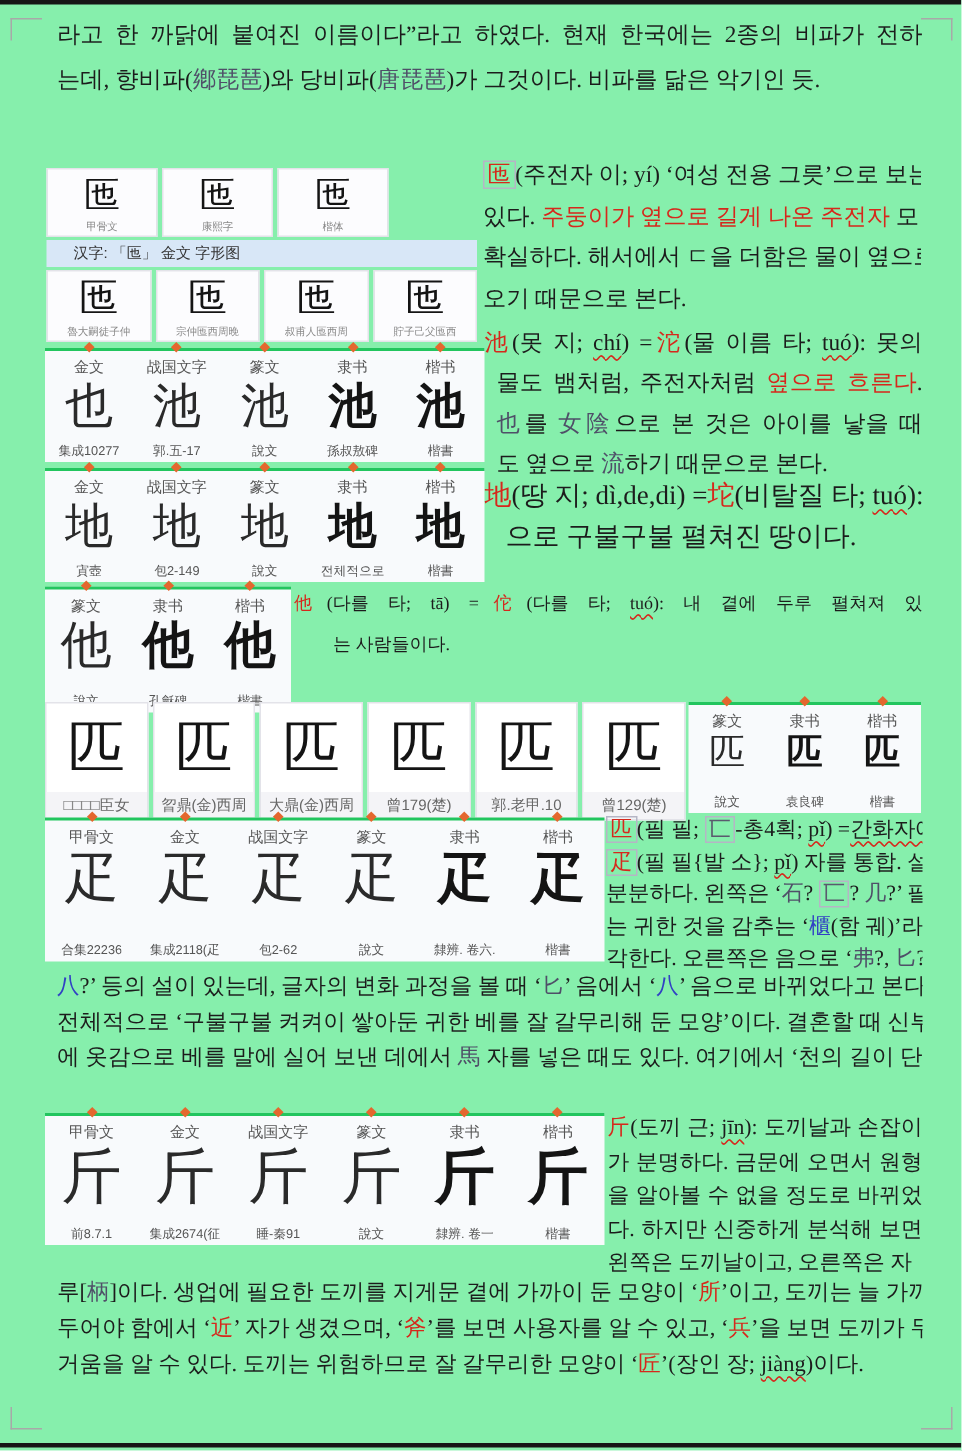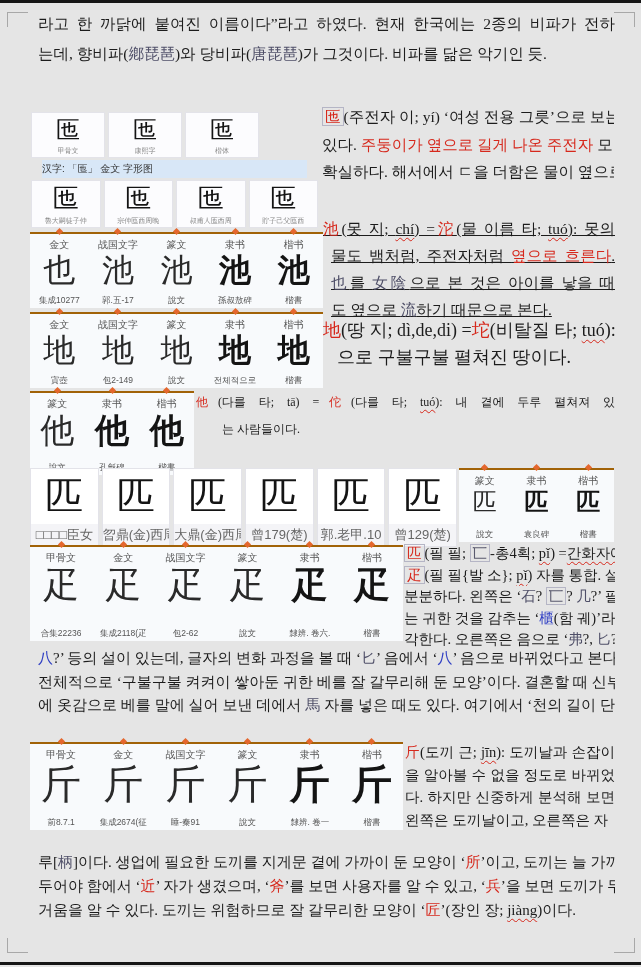--- a/index.html
+++ b/index.html
@@ -1,16 +1,16 @@
 <!DOCTYPE html>
 <html><head>
 <meta charset="utf-8">
 <style>
   html,body{margin:0;padding:0;background:#ffffff;}
-  .page{position:relative;width:641px;height:967px;background:#e5e5e5;overflow:hidden;
+  .page{position:relative;width:641px;height:967px;background:#86efac;overflow:hidden;
         font-family:"Liberation Serif","DejaVu Serif",serif;color:#1c1c1c;}
   .edge{position:absolute;left:0;width:641px;height:3px;background:#161616;}
   .edge.top{top:0;} .edge.bottom{top:962px;}
   .cm{position:absolute;width:20px;height:14px;border:0 solid #a8a8a8;}
   .cm.tl{left:7px;top:12px;border-top-width:1px;border-left-width:1px;}
   .cm.tr{left:614px;top:12px;border-top-width:1px;border-right-width:1px;}
   .cm.bl{left:7px;top:938px;border-bottom-width:1px;border-left-width:1px;}
   .cm.br{left:614px;top:938px;border-bottom-width:1px;border-right-width:1px;}
 
   .tblock{position:absolute;}
@@ -18,31 +18,31 @@
   .jl{text-align-last:justify;}
   .r{color:#d6281c;margin-top:16px;}
   .b{color:#3140c4;}
   .h{color:#4f4f68;}
   .sp{text-decoration:underline wavy #d6281c 1px;text-underline-offset:3px;}
   .rb{color:#d6281c;border:1px solid #b5b5c5;padding:0 2px;}
   .gb{color:#5a5a6e;border:1px solid #b5b5c5;padding:0 2px;}
 
   #topPara{left:38px;top:9px;width:577px;line-height:30px;font-size:15.5px;}
   #yiText{left:322px;top:103px;width:292px;line-height:27.5px;font-size:15.5px;}
-  #chiText{left:323px;top:215px;width:292px;line-height:27px;font-size:15.5px;text-decoration:underline;}
+  #chiText{left:323px;top:215px;width:292px;line-height:27px;font-size:15.5px;}
   #diText{left:323px;top:317px;width:292px;line-height:27px;font-size:18px;}
   #taText{left:196px;top:389px;width:419px;line-height:27px;font-size:12px;}
   #piText{left:404px;top:543px;width:211px;line-height:21.6px;font-size:14.5px;}
   #piPara{left:38px;top:647px;width:577px;line-height:23.6px;font-size:15px;}
   #geunText{left:405px;top:741px;width:210px;line-height:22.6px;font-size:14.5px;}
   #geunPara{left:38px;top:850px;width:577px;line-height:24px;font-size:15px;}
 
   
   .strip{position:absolute;background:#f8fafc;}
-  .scols{display:flex;height:100%;border-top:2px solid #a16207;position:relative;}
+  .scols{display:flex;height:100%;border-top:2px solid #22c55e;position:relative;}
   .scol{flex:1;display:flex;flex-direction:column;align-items:center;position:relative;min-width:0;}
   .mk{position:absolute;top:-6px;width:7px;height:7px;background:#e4672e;transform:rotate(45deg) scale(.72);}
   .stl{font-size:10px;color:#555;margin-top:4px;font-family:"Liberation Sans","DejaVu Sans",sans-serif;white-space:nowrap;}
   .sgl{line-height:1.05;margin-top:2px;font-family:"Liberation Serif","DejaVu Serif",serif;color:#141414;}
   .ga{font-weight:400;color:#2a2a2a;}
   .gm{font-weight:700;}
   .sbl{font-size:8.5px;color:#555;margin-top:auto;margin-bottom:3px;white-space:nowrap;
        font-family:"Liberation Sans","DejaVu Sans",sans-serif;max-width:100%;overflow:hidden;text-align:center;}
   #chiStrip{left:30px;top:232px;width:293px;height:76px;}
   #diStrip{left:30px;top:312px;width:293px;height:76px;} 
@@ -60,28 +60,28 @@
   #yiTable{position:absolute;left:31px;top:112px;width:287px;}
   .yrow{display:flex;gap:3px;}
   .ycell{border:1px solid #e3e3e9;background:#fcfcfe;display:flex;flex-direction:column;align-items:center;min-width:0;}
   .yrow1 .ycell{width:72px;height:44px;}
   .yrow2 .ycell{flex:1;height:46px;}
   .ygl{flex:1;display:flex;align-items:center;font-family:"Liberation Serif","DejaVu Serif",serif;color:#141414;}
   .yrow1 .ygl{font-size:24px;}
   .yrow2 .ygl{font-size:26px;}
   .ylb{font-size:7px;color:#888;white-space:nowrap;overflow:hidden;max-width:100%;padding-bottom:1px;
        font-family:"Liberation Sans","DejaVu Sans",sans-serif;}
-  .ybanner{background:#d8e7f7;font-size:10px;color:#333;padding:2px 0;margin:2px 11px;
+  .ybanner{background:#d8e7f7;font-size:10px;color:#333;padding:2px 18px;margin:2px 0;
        font-family:"Liberation Sans","DejaVu Sans",sans-serif;}
 
   
   #piCells{position:absolute;left:30px;top:468px;width:427px;height:77px;display:flex;gap:3px;}
   #piCells .ycell{flex:1;height:77px;background:#fff;}
   #piCells .ygl{font-size:38px;}
-  #piCells .ylb{font-size:13px;color:#666;background:#f4f4f7;width:100%;text-align:center;padding:2px 0;}
+  #piCells .ylb{font-size:10px;color:#666;background:#f4f4f7;width:100%;text-align:center;padding:2px 0;}
 </style>
 </head>
 <body>
 
 <div class="page">
   <div class="edge top"></div>
   <div class="edge bottom"></div>
   <div class="cm tl"></div>
   <div class="cm tr"></div>
   <div class="cm bl"></div>
@@ -124,20 +124,21 @@
         <div class="ycell">
           <div class="ygl">匜</div>
           <div class="ylb">貯子己父匜西</div>
         </div>
       </div>
   </div>
   <div id="yiText" class="tblock">
       <div class="ln jl"><span class="rb">匜</span><span>(주전자 이; yí) ‘여성 전용 그릇’으로 보는 견해도</span></div>
       <div class="ln jl"><span>있다. </span><span class="r">주둥이가 옆으로 길게 나온 주전자</span><span> 모양은</span></div>
       <div class="ln jl"><span>확실하다. 해서에서 ㄷ을 더함은 물이 옆으로 나</span></div>
+      <div class="ln"><span>오기 때문으로 본다.</span></div>
     </div>
 
   <div id="chiStrip" class="strip">
       <div class="scols">
         <div class="scol">
           <span class="mk"></span>
           <span class="stl">金文</span>
           <span class="sgl ga">也</span>
           <span class="sbl">集成10277</span>
         </div>
@@ -376,20 +377,21 @@
         <div class="scol">
           <span class="mk"></span>
           <span class="stl">楷书</span>
           <span class="sgl gm">斤</span>
           <span class="sbl">楷書</span>
         </div>
       </div>
     </div>
   <div id="geunText" class="tblock">
       <div class="ln jl"><span class="r">斤</span><span>(도끼 근; </span><span class="sp">jīn</span><span>): 도끼날과 손잡이</span></div>
+      <div class="ln jl"><span>가 분명하다. 금문에 오면서 원형</span></div>
       <div class="ln jl"><span>을 알아볼 수 없을 정도로 바뀌었</span></div>
       <div class="ln jl"><span>다. 하지만 신중하게 분석해 보면</span></div>
       <div class="ln"><span>왼쪽은 도끼날이고, 오른쪽은 자</span></div>
     </div>
   <div id="geunPara" class="tblock">
       <div class="ln jl"><span>루[</span><span class="h">柄</span><span>]이다. 생업에 필요한 도끼를 지게문 곁에 가까이 둔 모양이 ‘</span><span class="r">所</span><span>’이고, 도끼는 늘 가까이</span></div>
       <div class="ln jl"><span>두어야 함에서 ‘</span><span class="r">近</span><span>’ 자가 생겼으며, ‘</span><span class="r">斧</span><span>’를 보면 사용자를 알 수 있고, ‘</span><span class="r">兵</span><span>’을 보면 도끼가 무</span></div>
       <div class="ln"><span>거움을 알 수 있다. 도끼는 위험하므로 잘 갈무리한 모양이 ‘</span><span class="r">匠</span><span>’(장인 장; </span><span class="sp">jiàng</span><span>)이다.</span></div>
     </div>
 </div>

